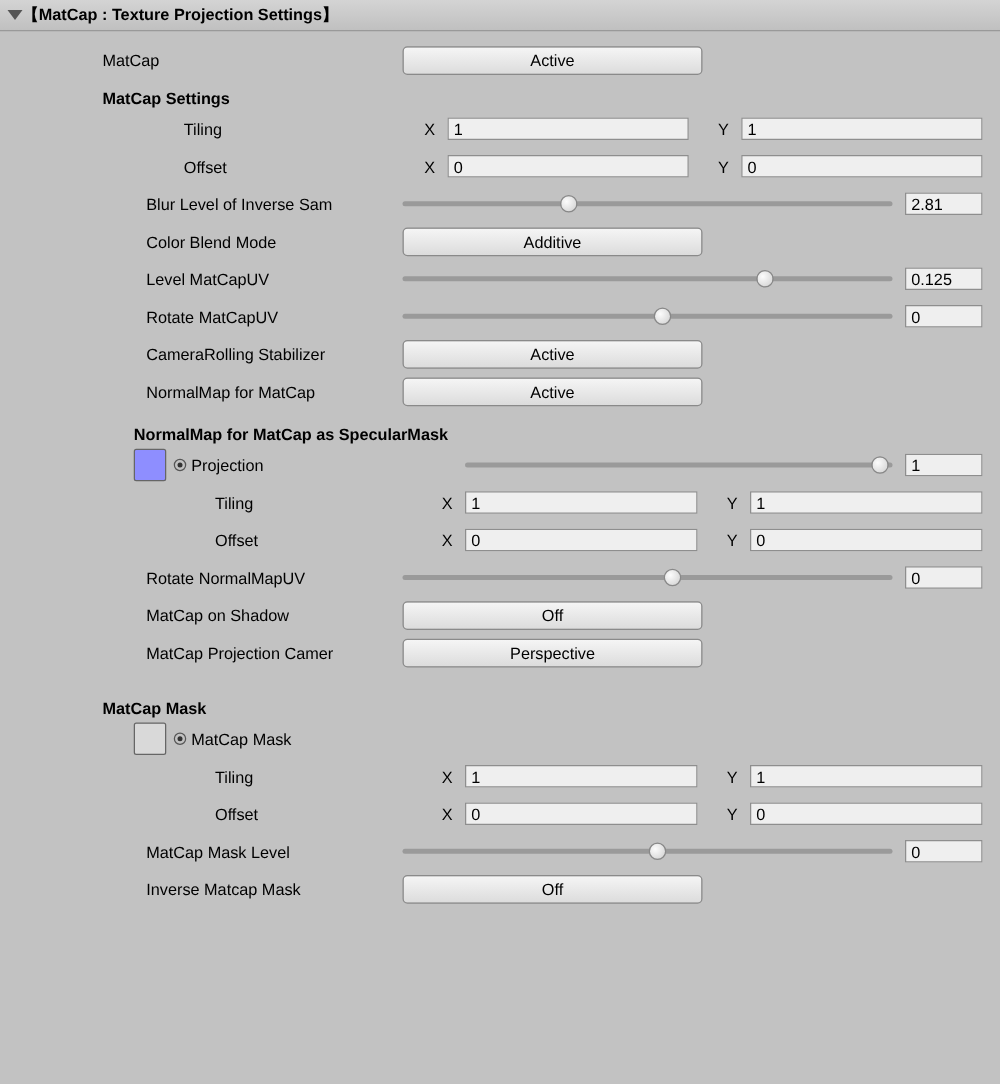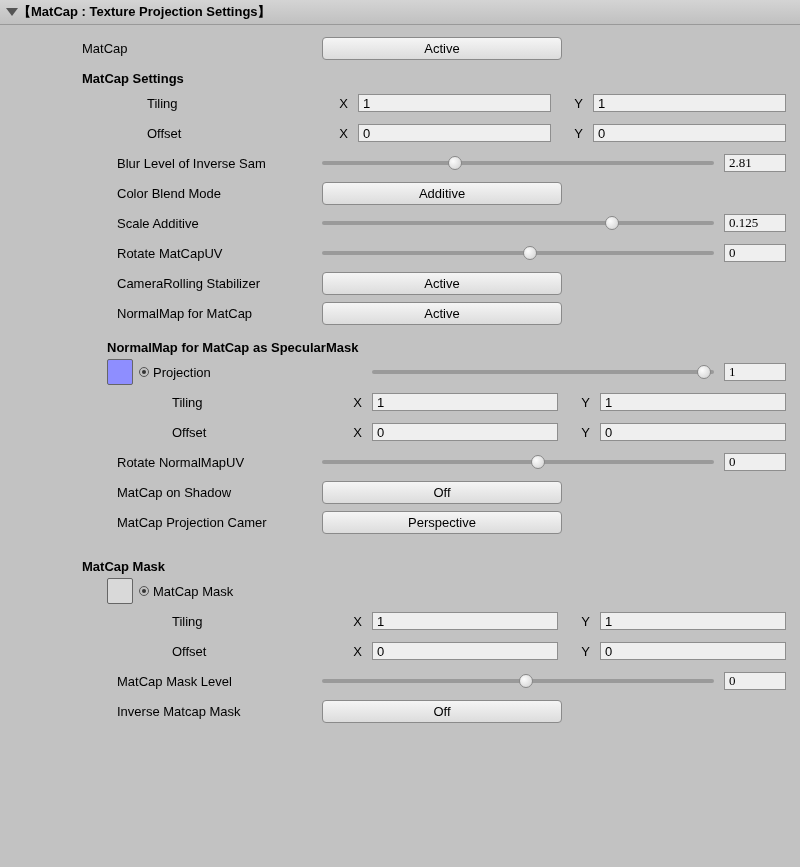--- a/index.html
+++ b/index.html
@@ -115,21 +115,21 @@
     padding-right:4px;
   }
   .text-field {
     background: #efefef;
     border: 1px solid #8e8e8e;
     padding: 1px 4px;
     height: 18px;
     font-size: 13px;
     color:#000;
   }
-  .text-field.val { width: 62px; font-family: Liberation Serif, serif; }
+  .text-field.val { width: 62px; }
   .text-field.xy { flex:1; min-width:60px; }
   .slider-wrap {
     flex:1;
     display:flex;
     align-items:center;
     gap:10px;
     padding-right:0;
   }
   .slider-track {
     flex:1;
@@ -206,21 +206,21 @@
     </div>
 
     <div class="row">
       <div class="label-col indent2">Color Blend Mode</div>
       <div class="control-col">
         <button class="btn">Additive</button>
       </div>
     </div>
 
     <div class="row">
-      <div class="label-col indent2">Scale Additive</div>
+      <div class="label-col indent2">Level MatCapUV</div>
       <div class="control-col slider-wrap">
         <div class="slider-track">
           <div class="slider-thumb" style="left:74%"></div>
         </div>
         <input class="text-field val" value="0.125" style="">
       </div>
     </div>
 
     <div class="row">
       <div class="label-col indent2">Rotate MatCapUV</div>

